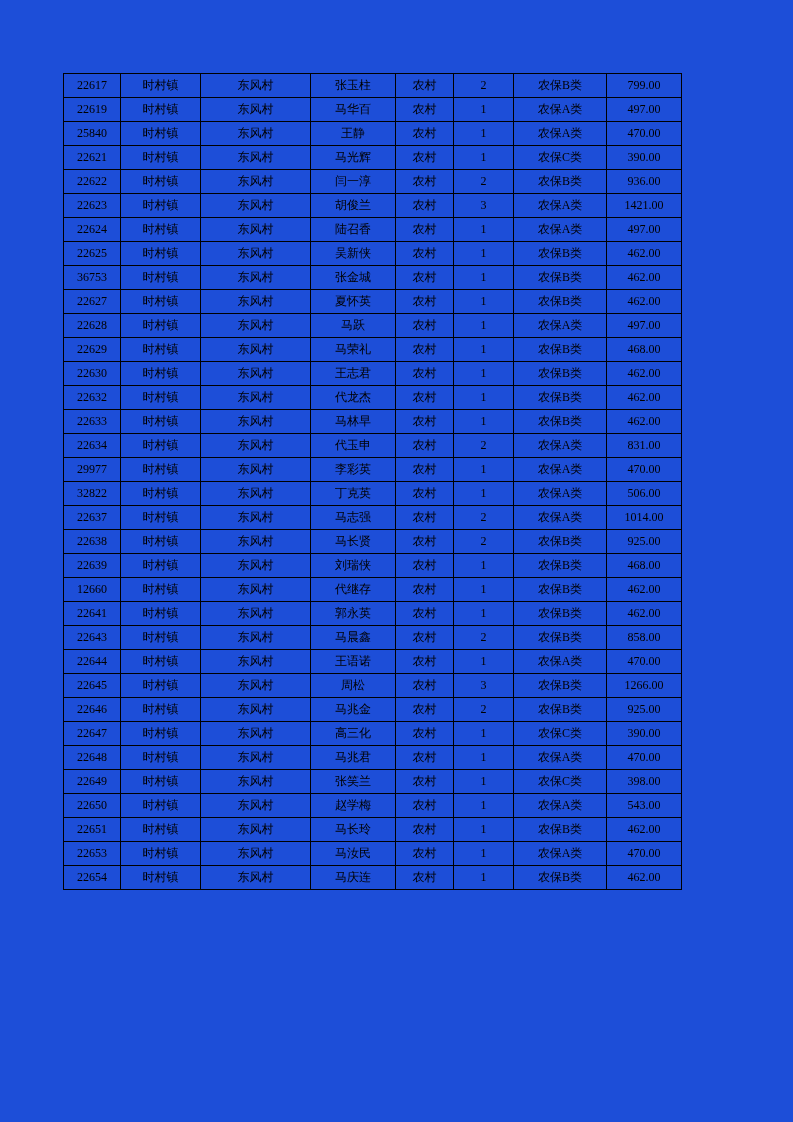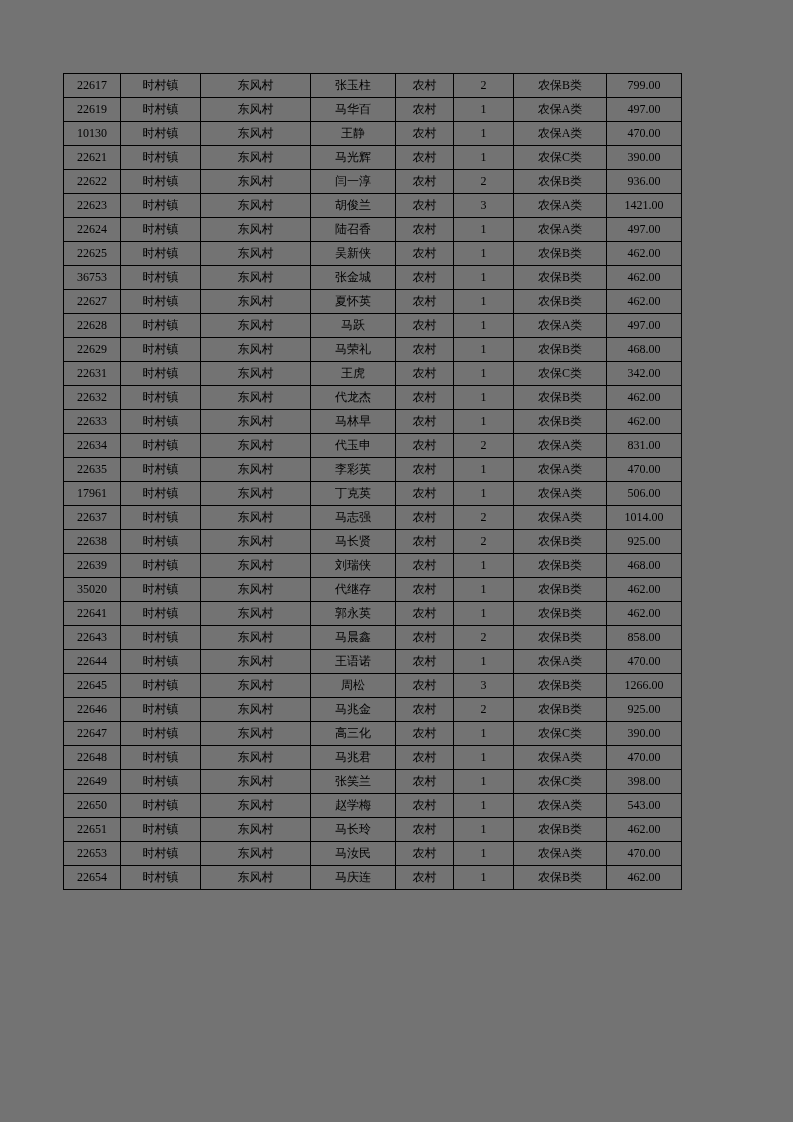--- a/index.html
+++ b/index.html
@@ -4,21 +4,21 @@
 <style>
   html, body {
     margin: 0;
     padding: 0;
     background: #ffffff;
   }
   .page {
     position: relative;
     width: 793px;
     height: 1122px;
-    background: #737373;
+    background: #1d4ed8;
     overflow: hidden;
     font-family: "Liberation Serif", "DejaVu Serif", serif;
   }
   table.roster {
     position: absolute;
     left: 63px;
     top: 73px;
     border-collapse: collapse;
     table-layout: fixed;
     width: 618px;
@@ -73,21 +73,21 @@
           <td>22619</td>
           <td>时村镇</td>
           <td>东风村</td>
           <td>马华百</td>
           <td>农村</td>
           <td>1</td>
           <td>农保A类</td>
           <td>497.00</td>
         </tr>
         <tr>
-          <td>10130</td>
+          <td>25840</td>
           <td>时村镇</td>
           <td>东风村</td>
           <td>王静</td>
           <td>农村</td>
           <td>1</td>
           <td>农保A类</td>
           <td>470.00</td>
         </tr>
         <tr>
           <td>22621</td>
@@ -173,28 +173,28 @@
           <td>22629</td>
           <td>时村镇</td>
           <td>东风村</td>
           <td>马荣礼</td>
           <td>农村</td>
           <td>1</td>
           <td>农保B类</td>
           <td>468.00</td>
         </tr>
         <tr>
-          <td>22631</td>
-          <td>时村镇</td>
-          <td>东风村</td>
-          <td>王虎</td>
-          <td>农村</td>
-          <td>1</td>
-          <td>农保C类</td>
-          <td>342.00</td>
+          <td>22630</td>
+          <td>时村镇</td>
+          <td>东风村</td>
+          <td>王志君</td>
+          <td>农村</td>
+          <td>1</td>
+          <td>农保B类</td>
+          <td>462.00</td>
         </tr>
         <tr>
           <td>22632</td>
           <td>时村镇</td>
           <td>东风村</td>
           <td>代龙杰</td>
           <td>农村</td>
           <td>1</td>
           <td>农保B类</td>
           <td>462.00</td>
@@ -213,31 +213,31 @@
           <td>22634</td>
           <td>时村镇</td>
           <td>东风村</td>
           <td>代玉申</td>
           <td>农村</td>
           <td>2</td>
           <td>农保A类</td>
           <td>831.00</td>
         </tr>
         <tr>
-          <td>22635</td>
+          <td>29977</td>
           <td>时村镇</td>
           <td>东风村</td>
           <td>李彩英</td>
           <td>农村</td>
           <td>1</td>
           <td>农保A类</td>
           <td>470.00</td>
         </tr>
         <tr>
-          <td>17961</td>
+          <td>32822</td>
           <td>时村镇</td>
           <td>东风村</td>
           <td>丁克英</td>
           <td>农村</td>
           <td>1</td>
           <td>农保A类</td>
           <td>506.00</td>
         </tr>
         <tr>
           <td>22637</td>
@@ -263,21 +263,21 @@
           <td>22639</td>
           <td>时村镇</td>
           <td>东风村</td>
           <td>刘瑞侠</td>
           <td>农村</td>
           <td>1</td>
           <td>农保B类</td>
           <td>468.00</td>
         </tr>
         <tr>
-          <td>35020</td>
+          <td>12660</td>
           <td>时村镇</td>
           <td>东风村</td>
           <td>代继存</td>
           <td>农村</td>
           <td>1</td>
           <td>农保B类</td>
           <td>462.00</td>
         </tr>
         <tr>
           <td>22641</td>

